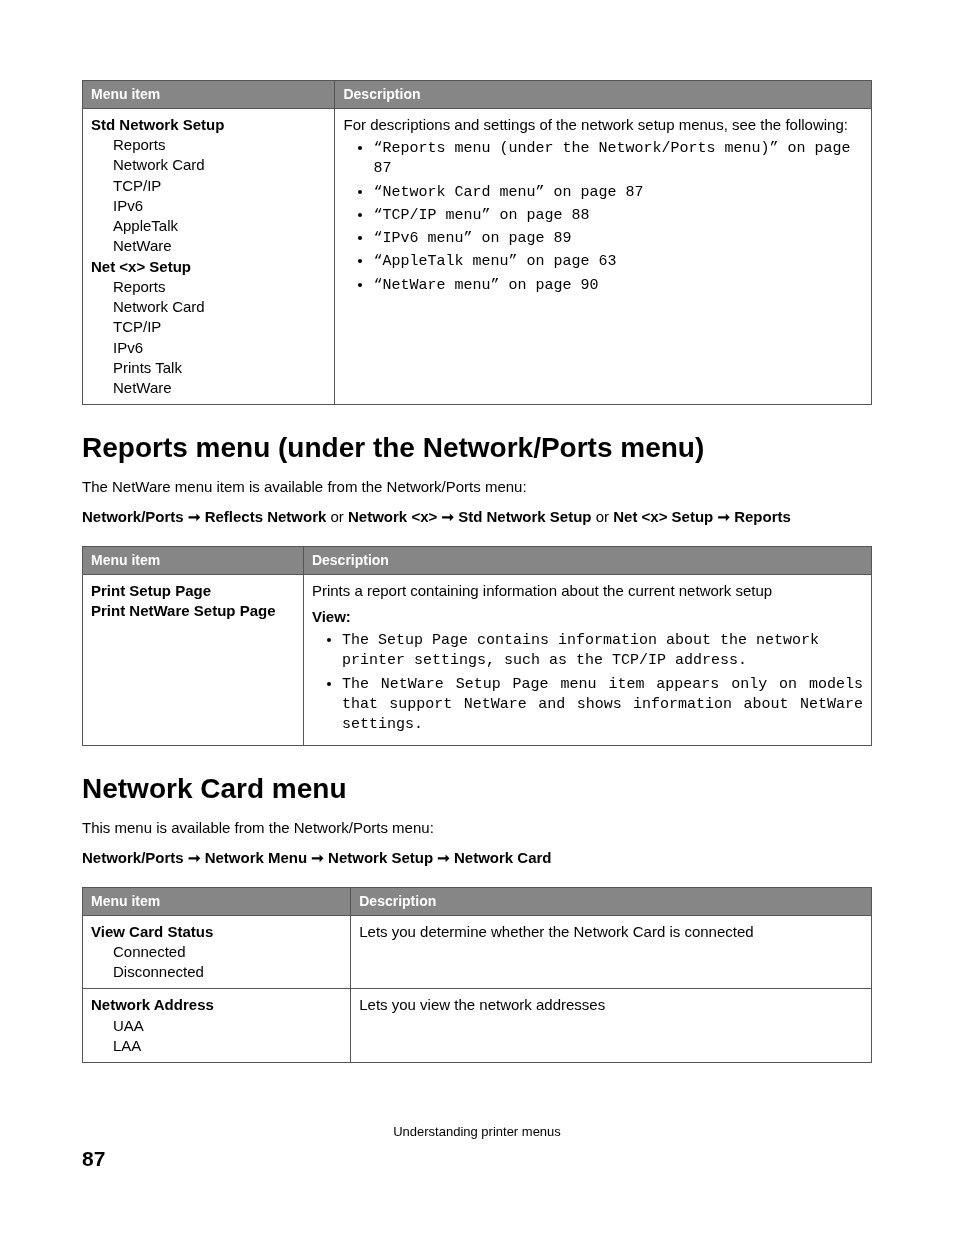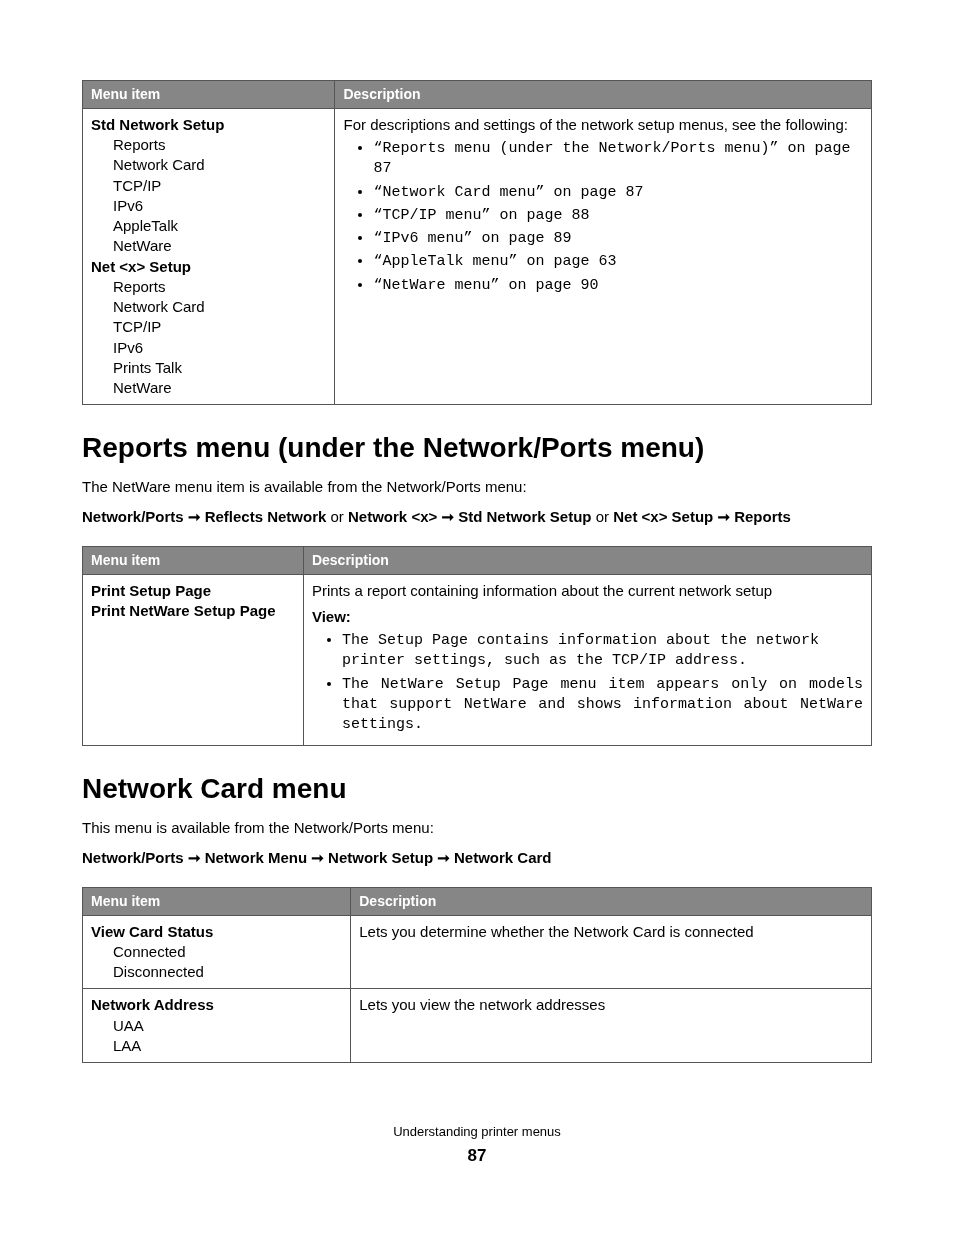--- a/index.html
+++ b/index.html
@@ -43,21 +43,21 @@
   .path {
     font-weight: bold;
     margin: 6px 0 18px 0;
   }
   .norm { font-weight: normal; }
   .menu-h { font-weight: bold; }
   .sub { padding-left: 22px; display: block; }
   ul.b { margin: 4px 0 4px 0; padding-left: 30px; }
   ul.b li { margin-bottom: 3px; font-family: Liberation Mono, monospace; }
   .footer { text-align: center; margin-top: 60px; font-size: 13px; }
-  .pagenum { text-align: center; font-weight: bold; font-size: 17px; margin-top: 4px; }
+  .pagenum { font-weight: bold; font-size: 21px; margin-top: 4px; }
   .arrow { font-family: Arial, sans-serif; }
 </style>
 </head>
 <body>
 
 <table>
   <tbody>
       <tr>
     <th style="width:32%">Menu item</th>
     <th>Description</th>

